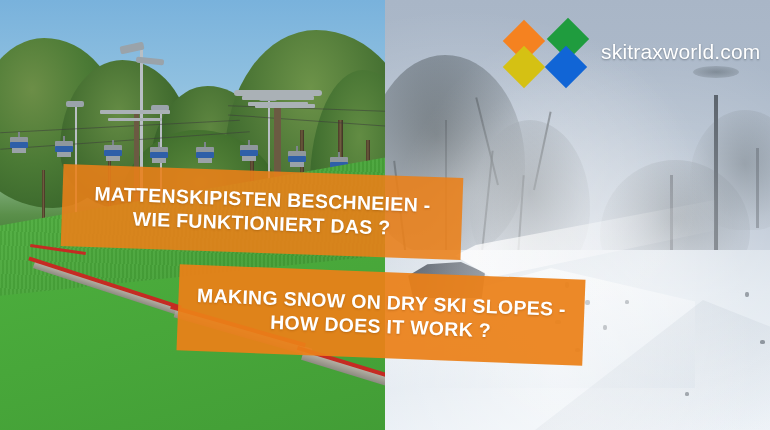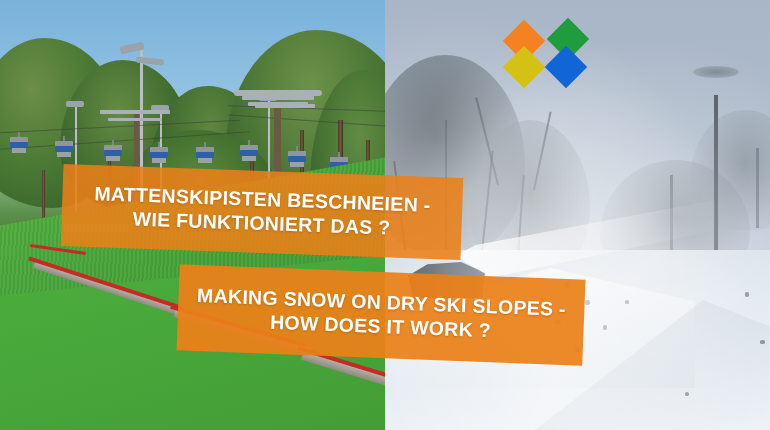--- a/index.html
+++ b/index.html
@@ -306,20 +306,21 @@
     <div class="r-speck" style="left:300px;top:392px;width:4px;height:4px;"></div>
 
     <div class="r-mist"></div>
   </div>
 
   <div class="logo">
     <div class="dia dia-orange"></div>
     <div class="dia dia-green"></div>
     <div class="dia dia-yellow"></div>
     <div class="dia dia-blue"></div>
+    <div class="logo-text">skitraxworld.com</div>
   </div>
 
   <div class="banner banner-1">
     <div class="inner">
       <div>
         <span class="l1">MATTENSKIPISTEN BESCHNEIEN -</span>
         <span class="l2">WIE FUNKTIONIERT DAS ?</span>
       </div>
     </div>
   </div>

